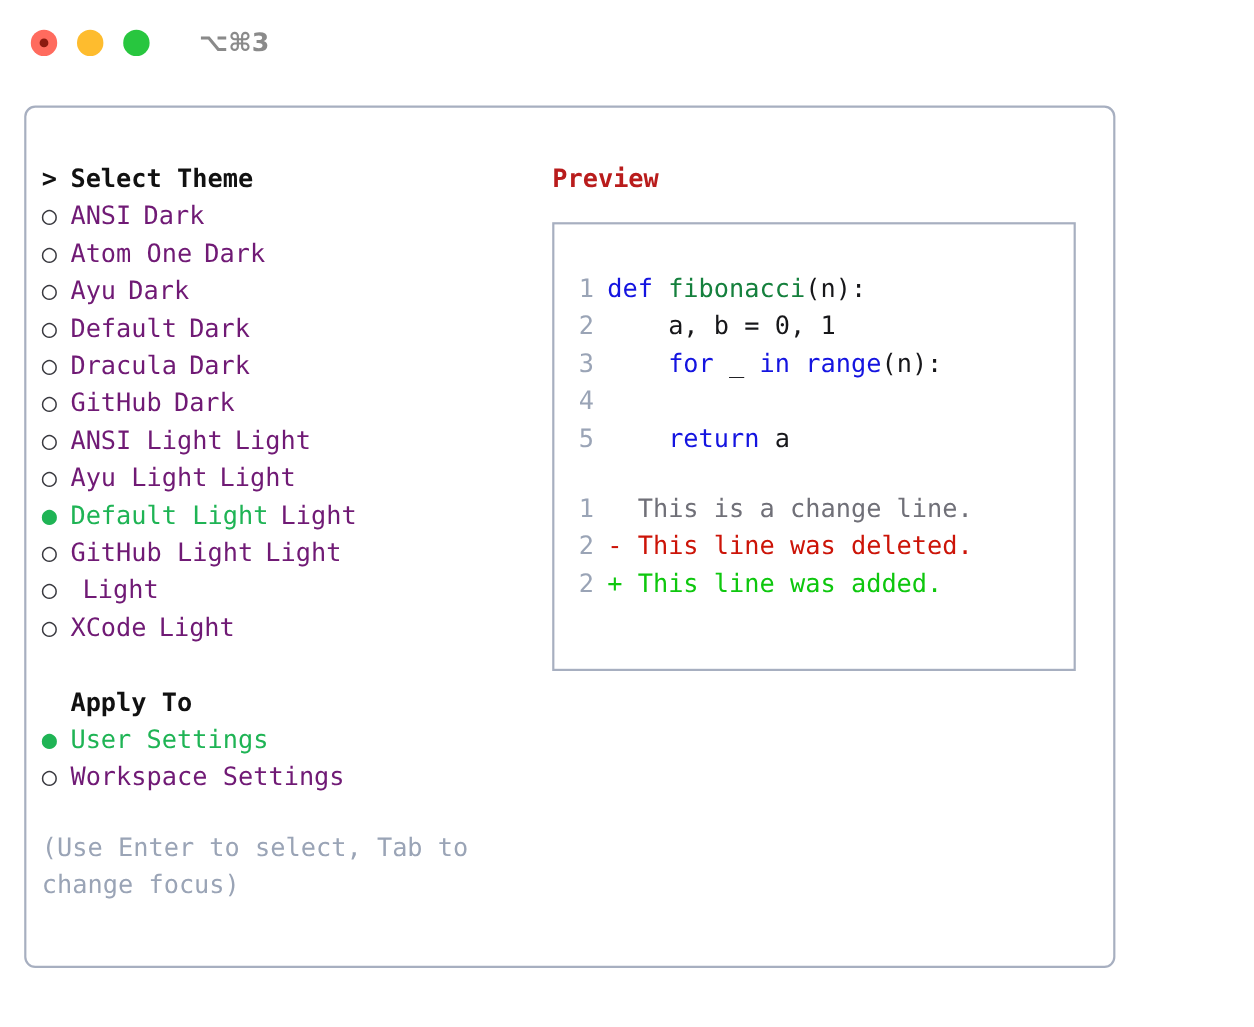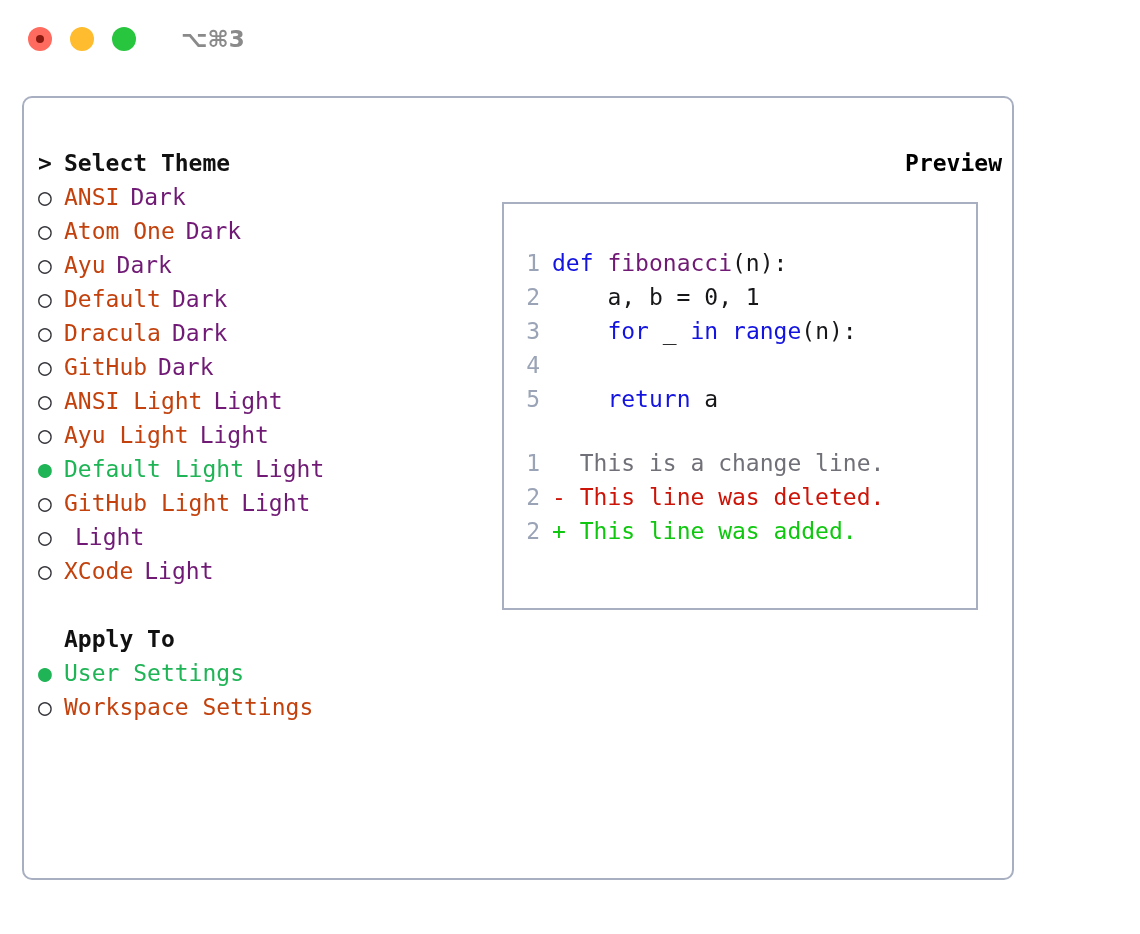--- a/index.html
+++ b/index.html
@@ -109,21 +109,21 @@
     text-align: left;
     font-size: 23px;
   }
 
   .header-row {
     font-weight: 700;
     color: #111111;
   }
   .header-row .bullet { font-weight: 700; color: #111111; }
 
-  .item-name   { color: #c2410c; }
+  .item-name   { color: #701a75; }
   .item-suffix { color: #701a75; margin-left: 11px; text-align: right; }
 
   .row.selected .bullet    { color: #1fb455; }
   .row.selected .item-name { color: #1fb455; }
 
   .row.unselected .bullet  { color: #3a3a40; }
 
   .spacer-row { height: 34px; }
 
   .section-head {
@@ -148,24 +148,23 @@
   .right-pane {
     position: absolute;
     left: 478px;
     top: 48px;
     width: 500px;
   }
 
   .preview-title {
     font-size: 23px;
     font-weight: 700;
-    color: #000000;
+    color: #b91c1c;
     line-height: 34px;
     margin-bottom: 22px;
-    text-align: right;
   }
 
   .code-box {
     width: 476px;
     height: 408px;
     border: 2px solid #a7afc0;
     box-sizing: border-box;
     background: #ffffff;
     position: relative;
   }
@@ -191,21 +190,21 @@
     width: 26px;
     flex: 0 0 26px;
     text-align: right;
     color: #9aa4b6;
     margin-right: 12px;
   }
 
   .code-text { white-space: pre; }
 
   .tok-kw      { color: #1414e0; }
-  .tok-fn      { color: #701a75; text-align: right; }
+  .tok-fn      { color: #15803d; text-align: right; }
   .tok-plain   { color: #17171a; }
   .tok-ctx     { color: #707078; }
   .tok-del     { color: #cc1408; }
   .tok-add     { color: #0ec70e; }
 
   .blank-line { height: 30px; }
 </style>
 </head>
 <body>
 
@@ -299,20 +298,21 @@
           <div class="row selected">
             <span class="bullet">●</span>
             <span class="item-name">User Settings</span>
           </div>
           <div class="row unselected">
             <span class="bullet">○</span>
             <span class="item-name">Workspace Settings</span>
           </div>
         </div>
 
+      <div class="hint">(Use Enter to select, Tab to change focus)</div>
     </div>
 
     <div class="right-pane">
       <div class="preview-title">Preview</div>
 
       <div class="code-box">
         <div class="code-inner">
           <div id="code-lines">
               <div class="code-line"><span class="lineno">1</span><span class="code-text"><span class="tok-kw">def </span><span class="tok-fn">fibonacci</span><span class="tok-plain">(n):</span></span></div>
               <div class="code-line"><span class="lineno">2</span><span class="code-text"><span class="tok-plain">    a, b = 0, 1</span></span></div>

